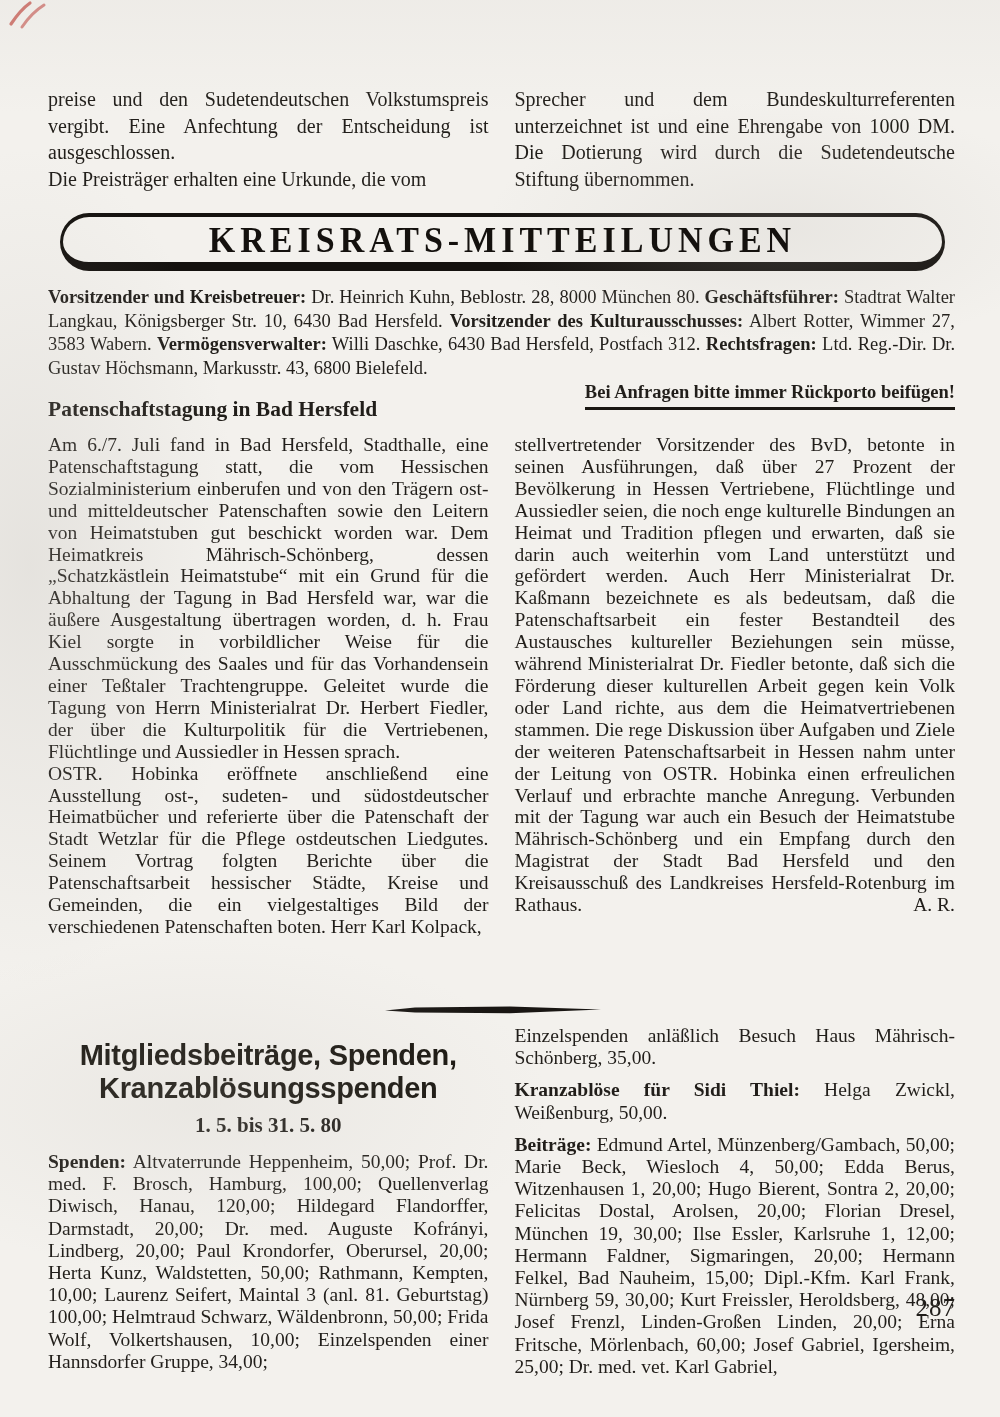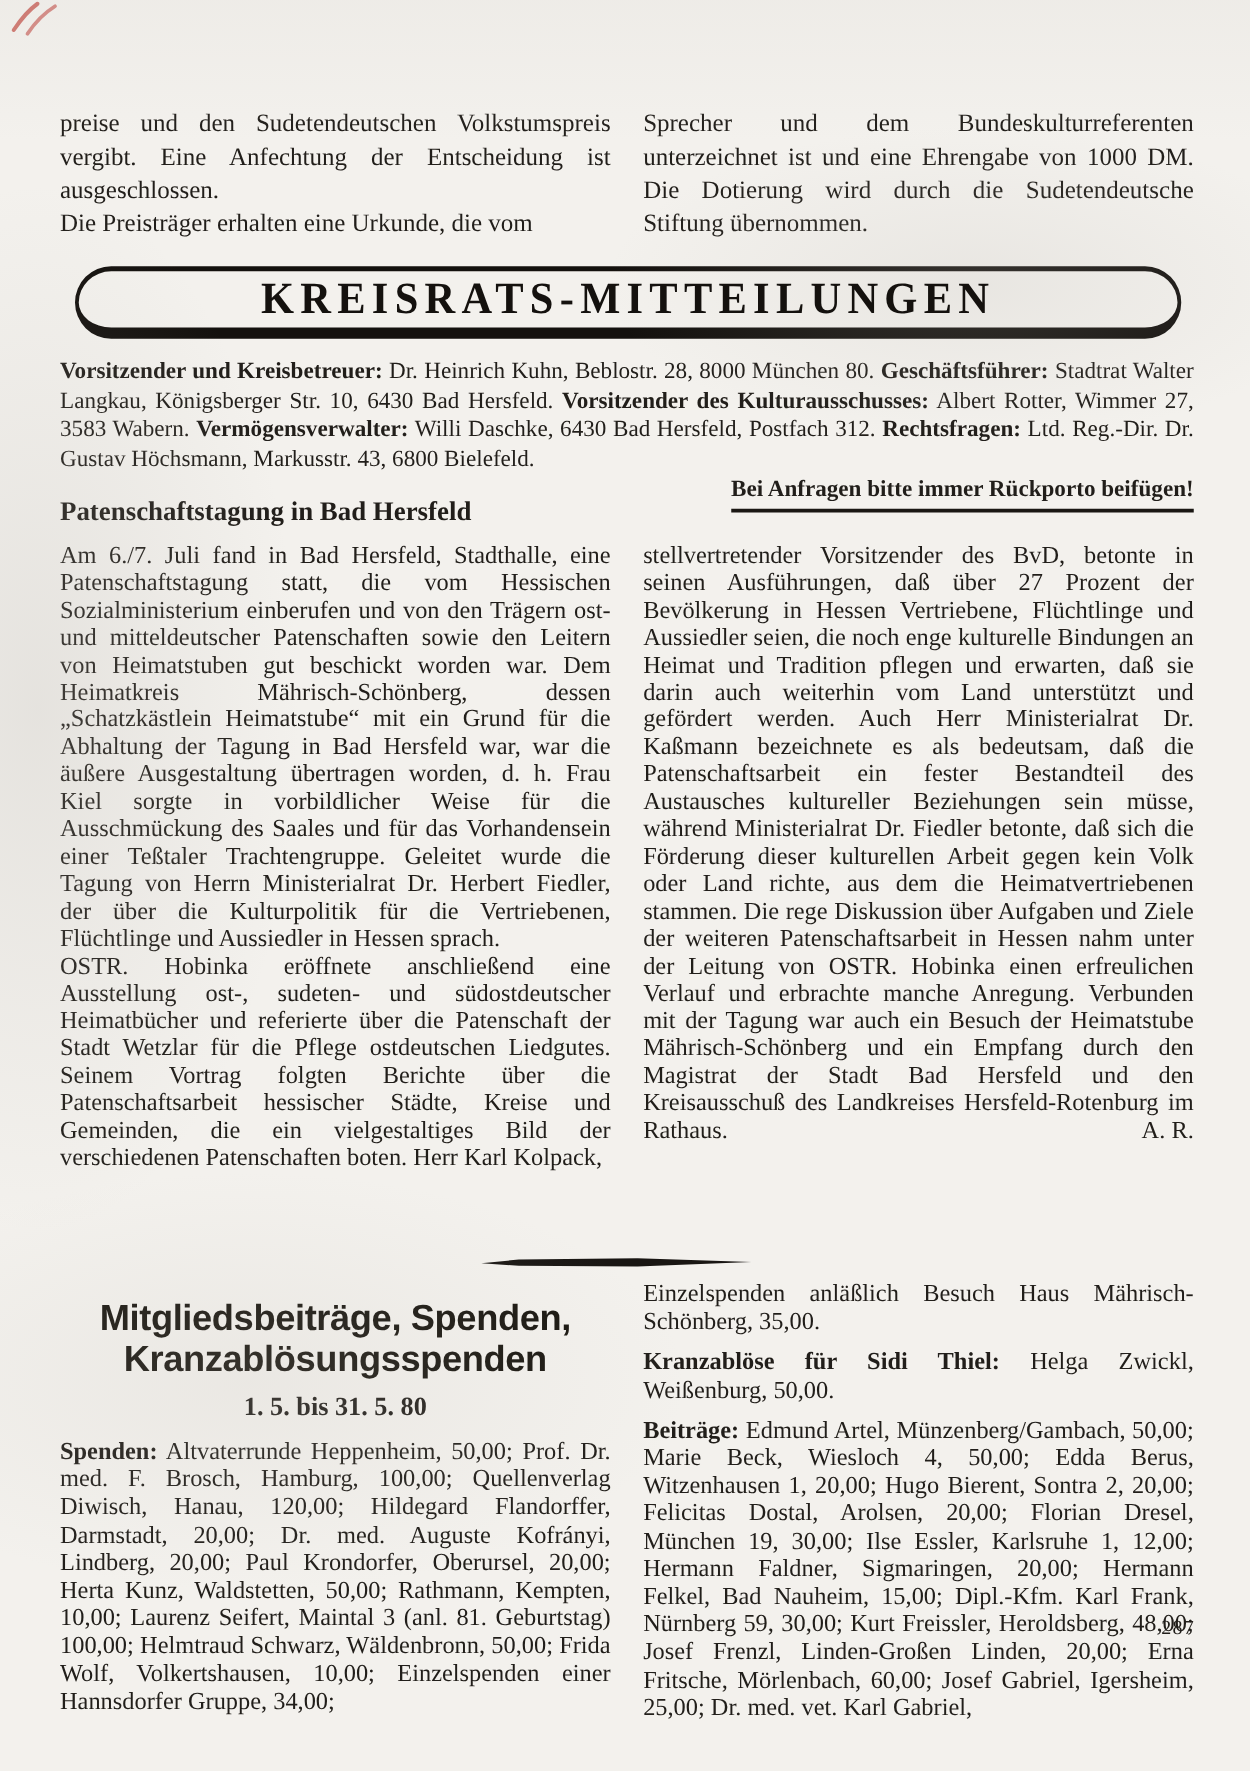--- a/index.html
+++ b/index.html
@@ -55,21 +55,21 @@
 
   .bottom { margin-top:4px; }
   .bottom .don-p { font-size:19.5px; line-height:22.2px; text-align:justify; margin:0 0 10px; }
   .don-heading {
     font-family:"Liberation Sans", sans-serif; font-weight:bold;
     font-size:29px; line-height:33px; text-align:center;
     margin:14px 0 8px; letter-spacing:-0.3px; color:#18150f;
   }
   .don-period { text-align:center; font-weight:bold; font-size:21px; margin-bottom:13px; }
 
-  .pageno { position:absolute; right:44px; top:1294px; font-size:16px; letter-spacing:1px;font-family:Liberation Serif, serif; }
+  .pageno { position:absolute; right:44px; top:1294px; font-size:25px; letter-spacing:1px;font-family:Liberation Serif, serif; }
 </style>
 </head>
 <body>
 
 <div class="page">
 
   <svg class="pen-mark" width="46" height="30" viewBox="0 0 46 30">
     <path d="M5,24 C11,15 17,8 24,3" stroke="#bb4038" stroke-width="3.2" fill="none" stroke-linecap="round" opacity="0.65"></path>
     <path d="M16,27 C22,18 30,10 38,5" stroke="#bb4038" stroke-width="3" fill="none" stroke-linecap="round" opacity="0.55"></path>
   </svg>

